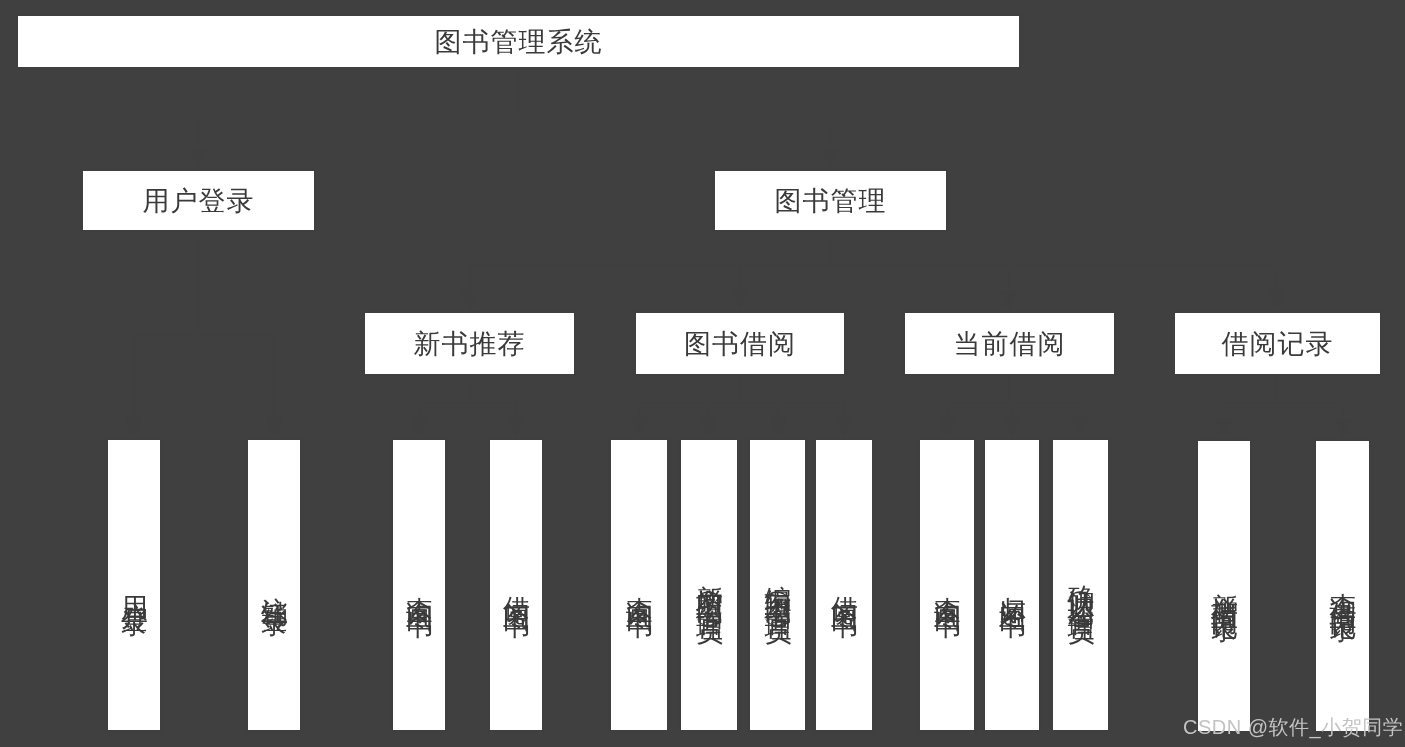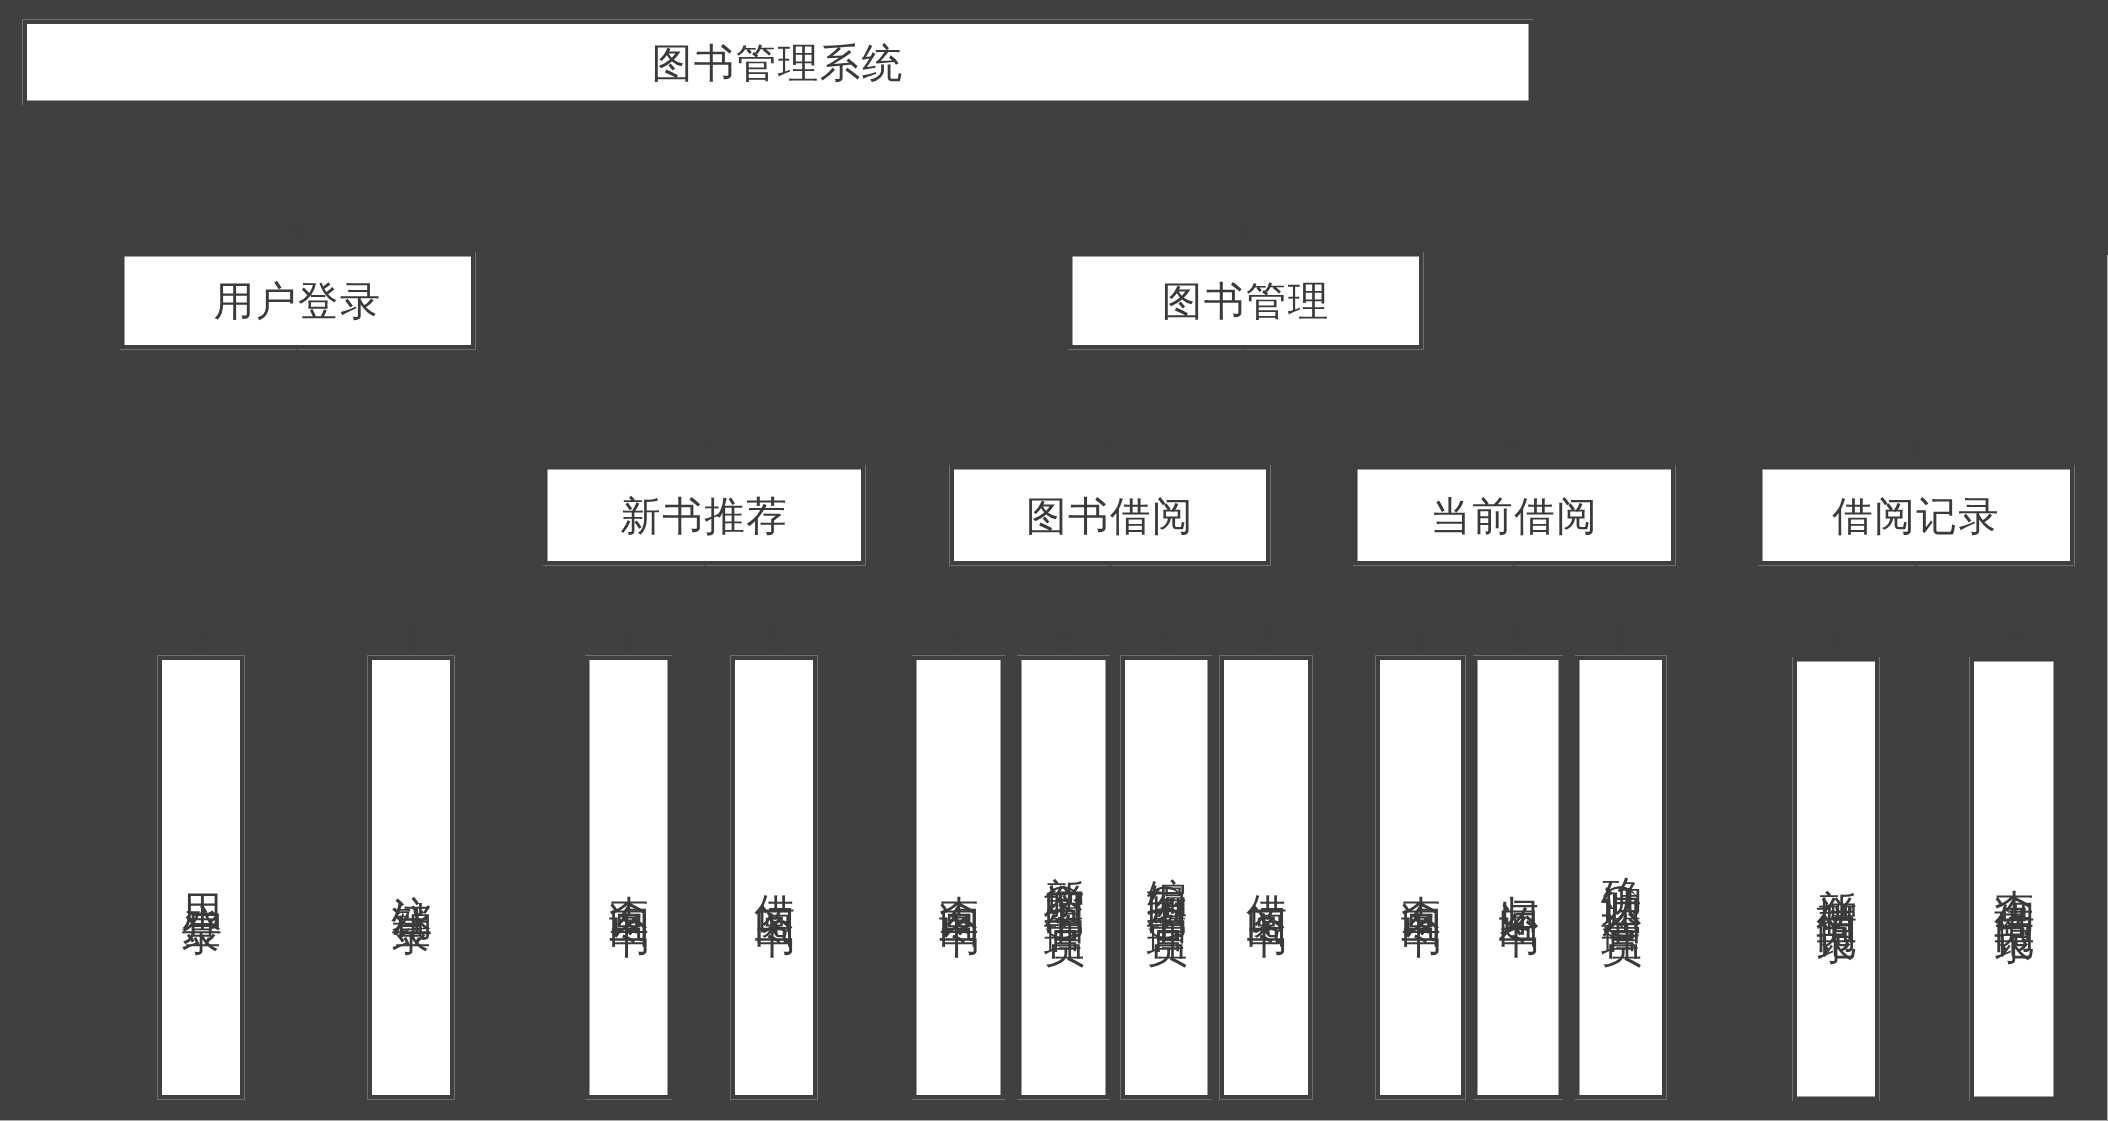--- a/index.html
+++ b/index.html
@@ -153,14 +153,15 @@
     <span class="vlabel">确认归还（管理员）</span>
   </div>
 
   <div class="box" style="left:1195px;top:438px;width:58px;height:296px;">
     <span class="vlabel">新增借阅记录</span>
   </div>
   <div class="box" style="left:1313px;top:438px;width:59px;height:296px;">
     <span class="vlabel">查询借阅记录</span>
   </div>
 
+  <div class="watermark">CSDN @软件_小贺同学</div>
 
 </div>
 
 </body></html>

